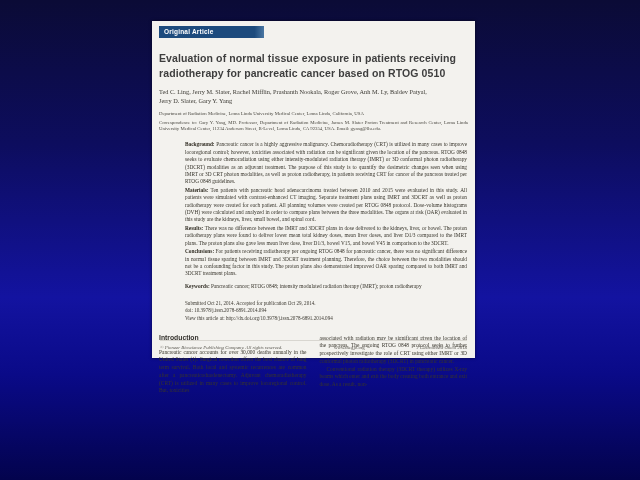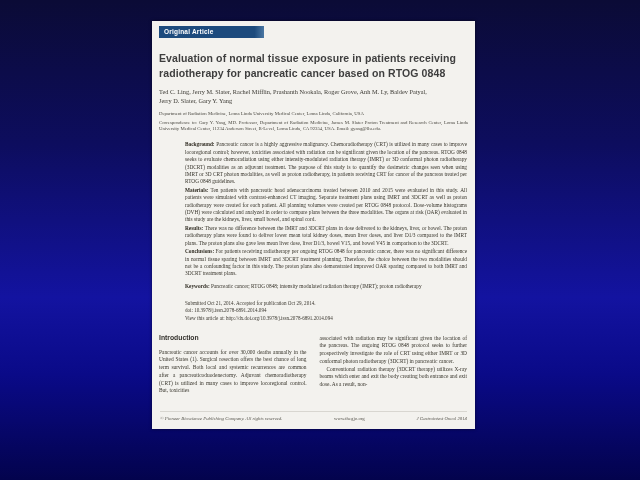--- a/index.html
+++ b/index.html
@@ -5,21 +5,21 @@
   html, body { margin: 0; padding: 0; }
   body {
     width: 640px; height: 480px; overflow: hidden;
     font-family: "Liberation Serif", serif;
   }
   .slide {
     position: relative; width: 640px; height: 480px;
     background: linear-gradient(180deg, #0b0b36 0%, #0d0d5e 30%, #1313a0 62%, #0a0a88 78%, #03034d 100%);
   }
   .page {
-    position: absolute; left: 152px; top: 21px; width: 323px; height: 408px;
+    position: absolute; left: 152px; top: 21px; width: 323px; height: 337px;
     background: #f3f2ee; box-sizing: border-box;
     box-shadow: 0 0 3px rgba(0,0,0,0.55);
   }
   .badge {
     margin: 5px 0 0 7px; width: 105px; height: 12px; box-sizing: border-box;
     background: linear-gradient(90deg, #1d4b7d 0%, #1d4b7d 91%, #4a77a2 100%);
     color: #ffffff; font: bold 6.5px/12px "Liberation Sans", sans-serif;
     padding-left: 5px; letter-spacing: 0.2px;
   }
   .title {
@@ -76,21 +76,21 @@
 
 <div class="slide">
   <div class="page">
 
     <div class="badge">
       <span>Original Article</span>
     </div>
 
     <h1 class="title">
       <span class="tline">Evaluation of normal tissue exposure in patients receiving</span>
-      <span class="tline">radiotherapy for pancreatic cancer based on RTOG 0848</span>
+      <span class="tline">radiotherapy for pancreatic cancer based on RTOG 0510</span>
     </h1>
 
     <div class="authors">
       <span class="aline">Ted C. Ling, Jerry M. Slater, Rachel Mifflin, Prashanth Nookala, Roger Grove, Anh M. Ly, Baldev Patyal,</span>
       <span class="aline">Jerry D. Slater, Gary Y. Yang</span>
     </div>
 
     <div class="affil">Department of Radiation Medicine, Loma Linda University Medical Center, Loma Linda, California, USA</div>
     <div class="affil corr">Correspondence to: Gary Y. Yang, MD. Professor, Department of Radiation Medicine, James M. Slater Proton Treatment and Research Center, Loma Linda University Medical Center, 11234 Anderson Street, B-Level, Loma Linda, CA 92354, USA. Email: gyang@llu.edu.</div>
 

